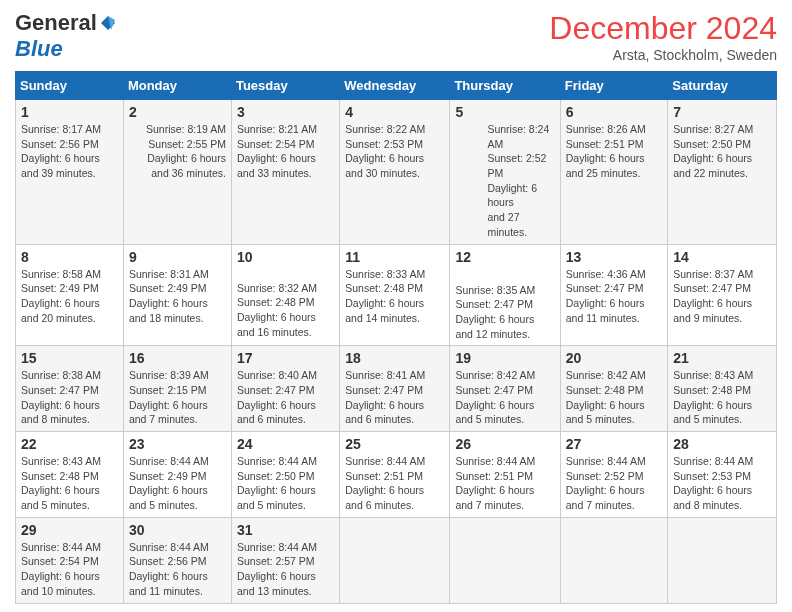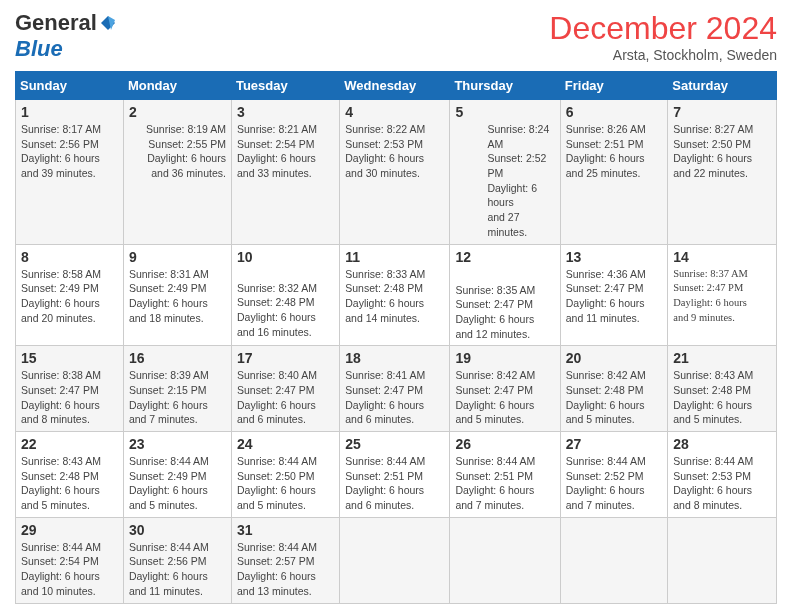--- a/index.html
+++ b/index.html
@@ -212,21 +212,21 @@
         </td>
         <td>
           <span class="day-number">13</span>
           <div class="day-info" style="white-space: pre-line;">Sunrise: 4:36 AM
 Sunset: 2:47 PM
 Daylight: 6 hours
 and 11 minutes.</div>
         </td>
         <td>
           <span class="day-number">14</span>
-          <div class="day-info" style="white-space: pre-line; font-family: Liberation Serif, serif;">Sunrise: 8:37 AM
+          <div class="day-info" style="white-space: pre-line;">Sunrise: 8:37 AM
 Sunset: 2:47 PM
 Daylight: 6 hours
 and 9 minutes.</div>
         </td>
       </tr>
       <tr>
         <td>
           <span class="day-number">15</span>
           <div class="day-info" style="white-space: pre-line;">Sunrise: 8:38 AM
 Sunset: 2:47 PM

